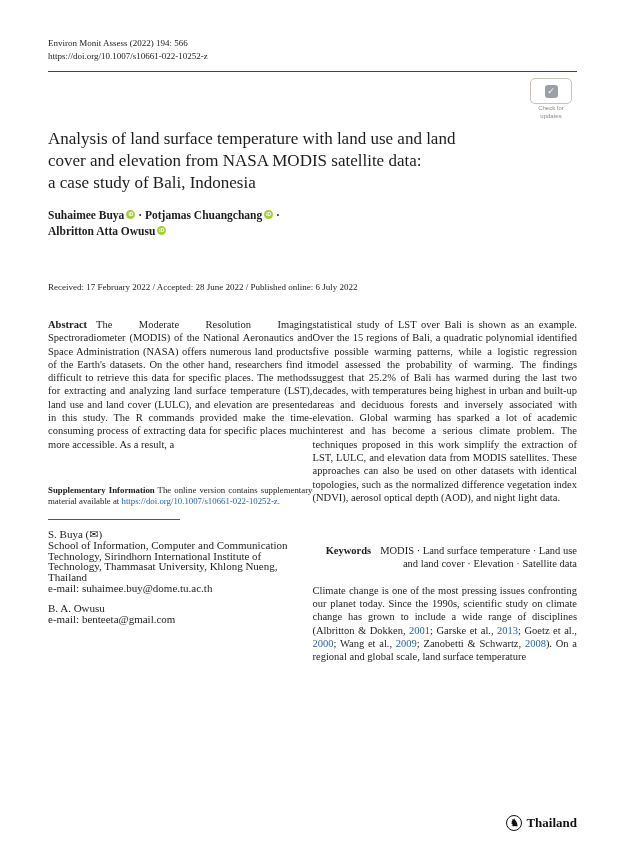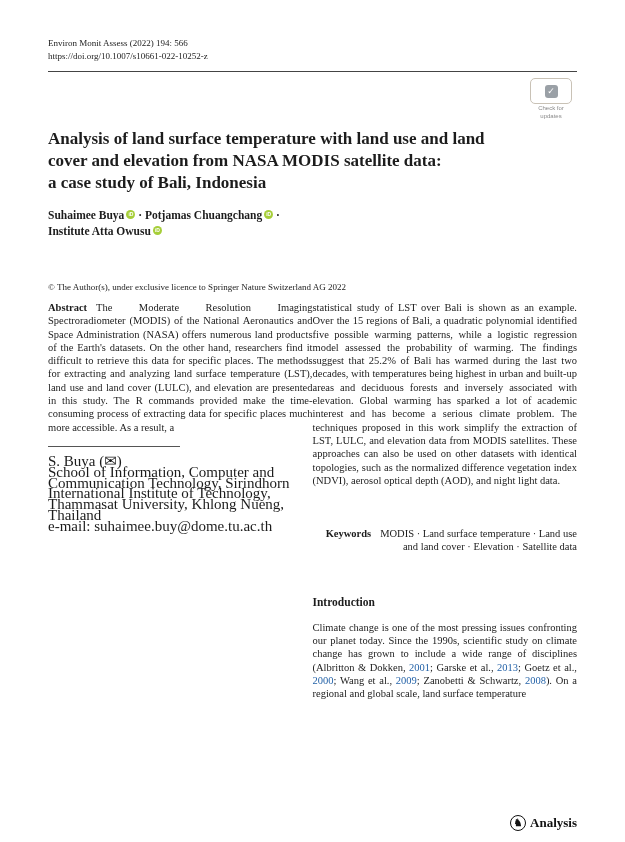--- a/index.html
+++ b/index.html
@@ -31,43 +31,43 @@
   .badge-glyph {
     width: 13px; height: 13px; background: #9aa0a6; border-radius: 3px;
     color: #ffffff; font-size: 9px; line-height: 13px; text-align: center;
     font-family: "Liberation Sans", sans-serif;
   }
   .badge-text { font-size: 6px; line-height: 7px; color: #8a8a8a; margin-top: 1px;
     font-family: "Liberation Sans", sans-serif; }
 
   .title {
     margin-top: 8px;
-    font-size: 17px; font-weight: bold; line-height: 22px;
+    font-size: 17px; font-weight: normal; line-height: 22px;
     white-space: pre-line;
   }
   .authors { margin-top: 13px; font-size: 11.5px; font-weight: bold; line-height: 16px; }
   .orcid {
     display: inline-block; width: 9px; height: 9px; border-radius: 50%;
     background: #A6CE39; color: #ffffff; font-size: 5px; line-height: 9px;
     text-align: center; font-family: "Liberation Sans", sans-serif;
     font-weight: bold; position: relative; top: -3px; margin-left: 2px;
   }
   .meta { margin-top: 42px; font-size: 9px; line-height: 12px; }
 
-  .cols { display: flex; margin-top: 8px; }
+  .cols { display: flex; margin-top: 25px; }
   .col { flex: 1; min-width: 0; }
 
   .para { font-size: 10.5px; line-height: 13.3px; text-align: justify; margin: 0; }
   .b, .bold { font-weight: bold; }
   .abs-label { font-weight: bold; margin-right: 9px; }
   .lnk { color: #2563a8; cursor: pointer; }
 
   .supp { margin-top: 34px; font-size: 8.8px; line-height: 11px; text-align: justify; }
   .foot-rule { border: none; border-top: 1px solid #555; width: 132px; margin: 12px 0 0 0; }
-  .footnote { margin-top: 9px; font-size: 15px; line-height: 10.8px; white-space: pre-line; }
+  .footnote { margin-top: 9px; font-size: 11px; line-height: 10.8px; white-space: pre-line; }
 
   .kw { margin-top: 40px; font-size: 10.5px; line-height: 13.3px; text-align: right; }
   .kw-label { font-weight: bold; margin-right: 9px; }
   .section-heading { margin-top: 42px; font-size: 11.5px; font-weight: bold; }
   .intro-para { margin-top: 13px; }
 
   .springer {
     position: absolute; right: 48px; bottom: 11px;
     display: flex; align-items: center; gap: 4px;
     font-size: 13px; font-weight: bold; color: #111;
@@ -98,51 +98,53 @@
 
   <div class="title">Analysis of land surface temperature with land use and land
 cover and elevation from NASA MODIS satellite data:
 a case study of Bali, Indonesia</div>
 
   <div class="authors">
     <div>
       <span>Suhaimee Buya</span><span class="orcid">iD</span><span> · </span><span>Potjamas Chuangchang</span><span class="orcid">iD</span><span> ·</span>
     </div>
     <div>
-      <span>Institute Atta Owusu</span><span class="orcid">iD</span>
+      <span>Albritton Atta Owusu</span><span class="orcid">iD</span>
     </div>
   </div>
 
   <div class="meta">
-    <div>© The Author(s), under exclusive licence to Springer Nature Switzerland AG 2022</div>
+    <div>Received: 17 February 2022 / Accepted: 28 June 2022 / Published online: 6 July 2022</div>
   </div>
 
   <div class="cols">
 
     <div class="col">
       <p class="para"><span class="abs-label">Abstract</span><span>The Moderate Resolution Imaging Spectroradiometer (MODIS) of the National Aeronautics and Space Administration (NASA) offers numerous land products of the Earth's datasets. On the other hand, researchers find it difficult to retrieve this data for specific places. The methods for extracting and analyzing land surface temperature (LST), land use and land cover (LULC), and elevation are presented in this study. The R commands provided make the time-consuming process of extracting data for specific places much more accessible. As a result, a</span></p>
 
+      <p class="supp"><span class="b">Supplementary Information</span><span> The online version contains supplementary material available at </span><span class="lnk">https://doi.org/10.1007/s10661-022-10252-z</span><span>.</span></p>
 
       <hr class="foot-rule">
 
       <div class="footnote">S. Buya (✉)
 School of Information, Computer and Communication Technology, Sirindhorn International Institute of Technology, Thammasat University, Khlong Nueng, Thailand
 e-mail: suhaimee.buy@dome.tu.ac.th</div>
+      <div class="footnote">B. A. Owusu
+e-mail: benteeta@gmail.com</div>
     </div>
 
     <div class="col">
       <p class="para">statistical study of LST over Bali is shown as an example. Over the 15 regions of Bali, a quadratic polynomial identified five possible warming patterns, while a logistic regression model assessed the probability of warming. The findings suggest that 25.2% of Bali has warmed during the last two decades, with temperatures being highest in urban and built-up areas and deciduous forests and inversely associated with elevation. Global warming has sparked a lot of academic interest and has become a serious climate problem. The techniques proposed in this work simplify the extraction of LST, LULC, and elevation data from MODIS satellites. These approaches can also be used on other datasets with identical topologies, such as the normalized difference vegetation index (NDVI), aerosol optical depth (AOD), and night light data.</p>
 
       <p class="kw"><span class="kw-label">Keywords</span><span>MODIS · Land surface temperature · Land use and land cover · Elevation · Satellite data</span></p>
 
-      <div class="section-heading">Introduction</div>
 
       <p class="para intro-para"><span>Climate change is one of the most pressing issues confronting our planet today. Since the 1990s, scientific study on climate change has grown to include a wide range of disciplines (Albritton &amp; Dokken, </span><span class="lnk">2001</span><span>; Garske et al., </span><span class="lnk">2013</span><span>; Goetz et al., </span><span class="lnk">2000</span><span>; Wang et al., </span><span class="lnk">2009</span><span>; Zanobetti &amp; Schwartz, </span><span class="lnk">2008</span><span>). On a regional and global scale, land surface temperature</span></p>
     </div>
 
   </div>
 
   <div class="springer">
     <span class="springer-mark">♞</span>
-    <span>Analysis</span>
+    <span>Thailand</span>
   </div>
 
 </div>
 
 </body></html>

